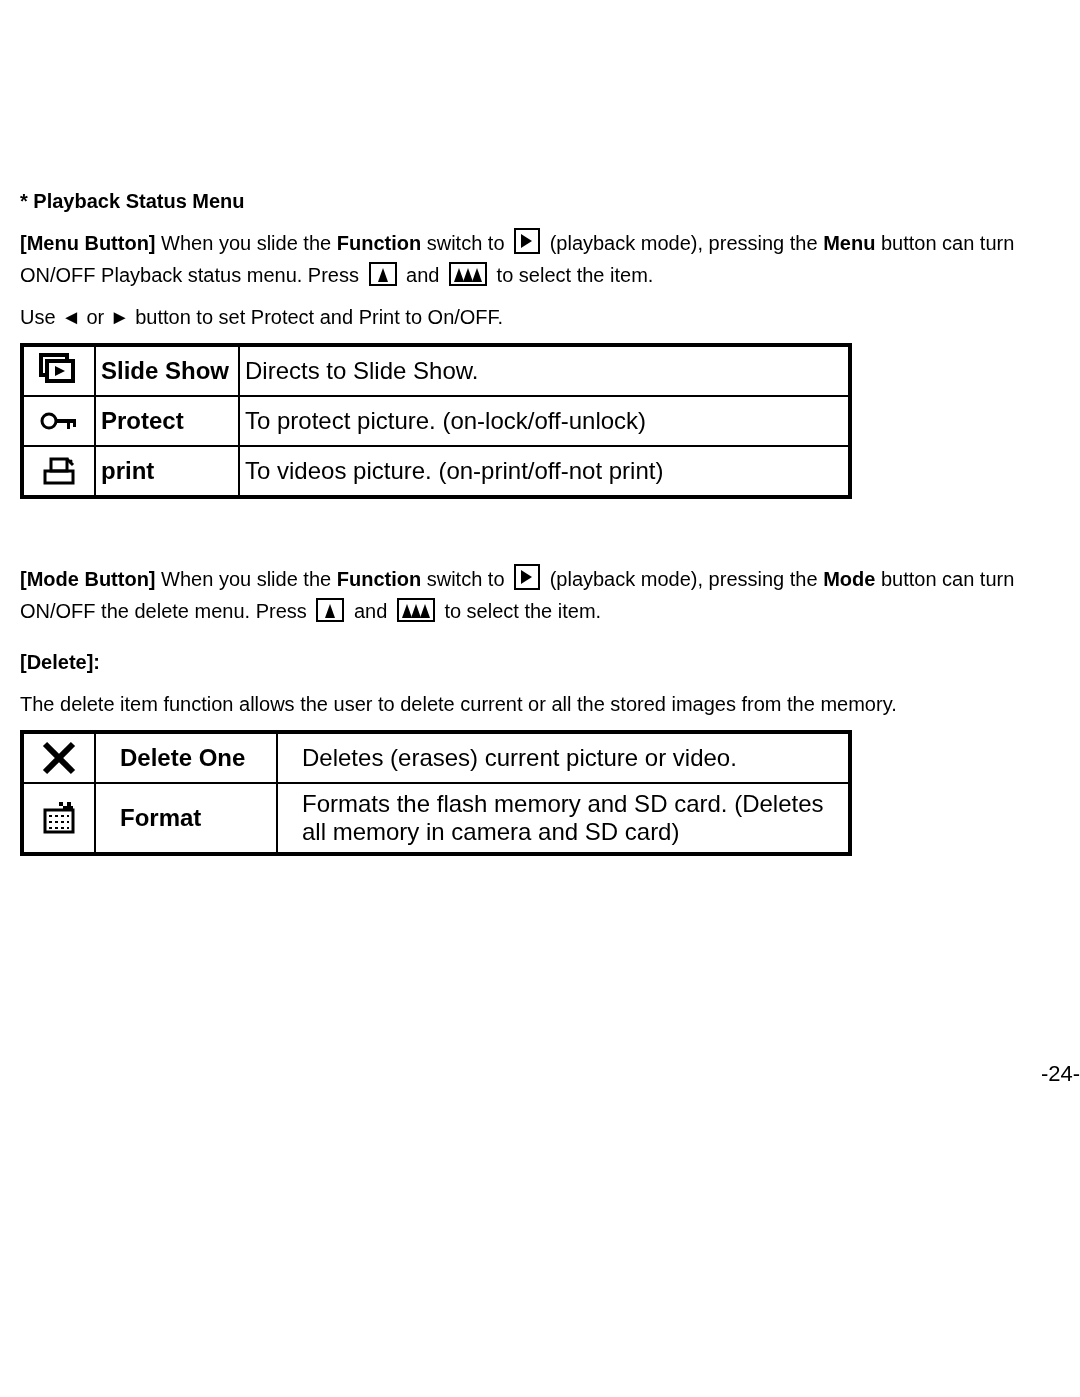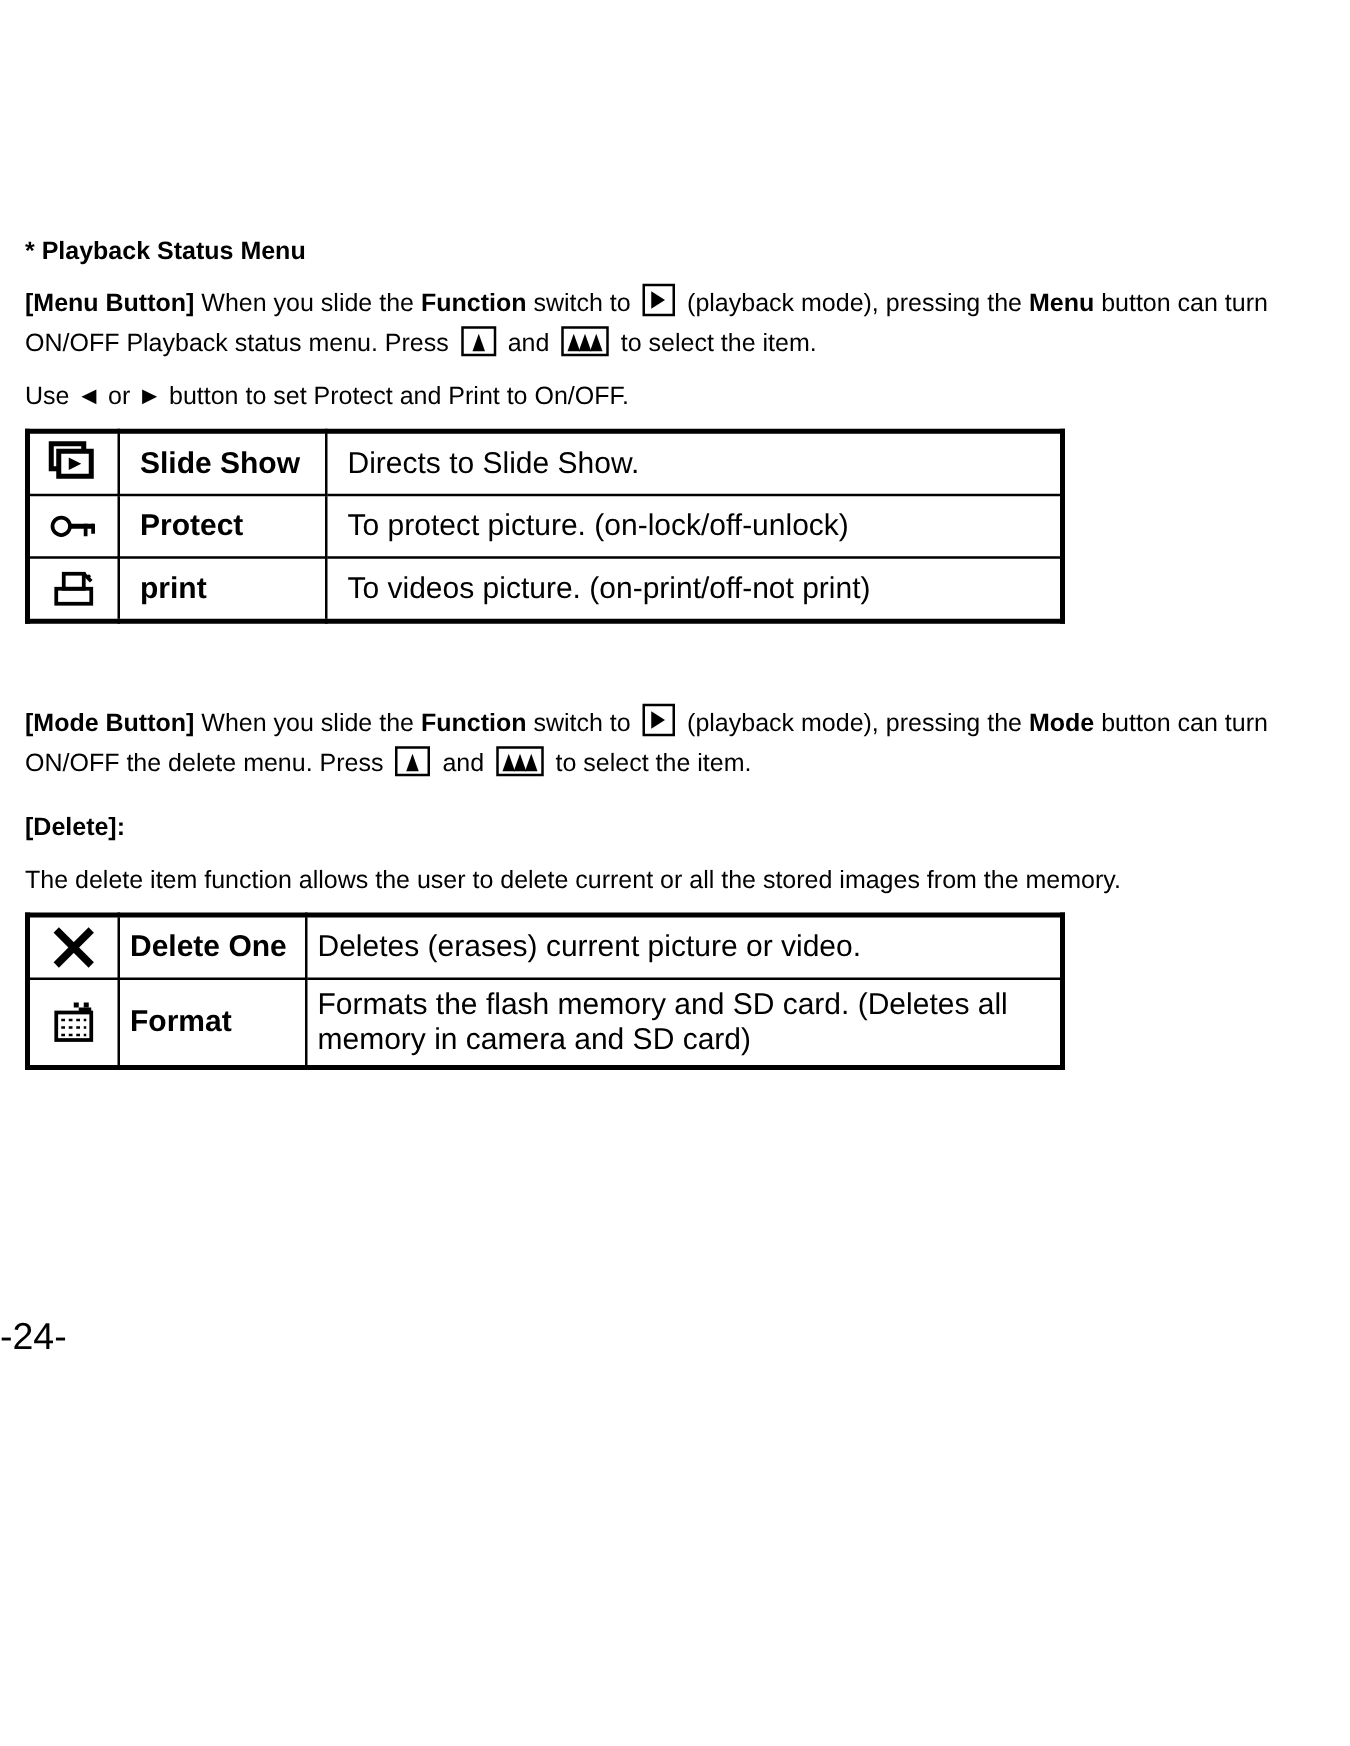--- a/index.html
+++ b/index.html
@@ -72,43 +72,43 @@
 
   table.menu {
     border-collapse: collapse;
     width: 832px;
     border: 4px solid #000;
     margin: 10px 0 38px 0;
   }
   table.menu td {
     border: 2px solid #000;
     font-size: 24px;
-    padding: 10px 16px;
+    padding: 10px 5px;
     vertical-align: middle;
   }
   table.menu td.iconcell {
     width: 62px;
     text-align: center;
     padding: 4px;
   }
   table.menu td.labelcell {
     width: 132px;
     font-weight: bold;
   }
   table.menu td.desccell { }
 
   
-  table.delete td { padding: 6px 8px; }
+  table.delete td { padding: 6px 24px; }
 
   .pagenum {
     position: absolute;
     bottom: 310px;
     left: 0; right: 0;
-    text-align: left;
-    font-size: 30px;
+    text-align: right;
+    font-size: 22px;
   }
 
   
   .iconcell svg { width: 44px; height: 40px; display: block; margin: 0 auto; }
 </style>
 </head>
 <body>
 
 <div class="page">
 

